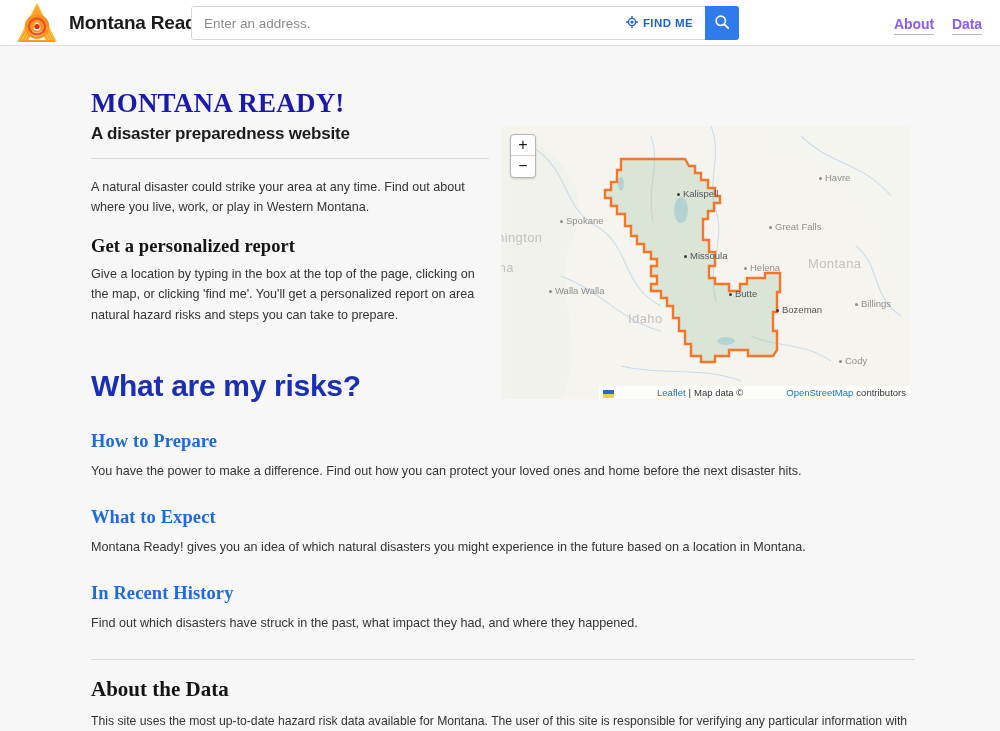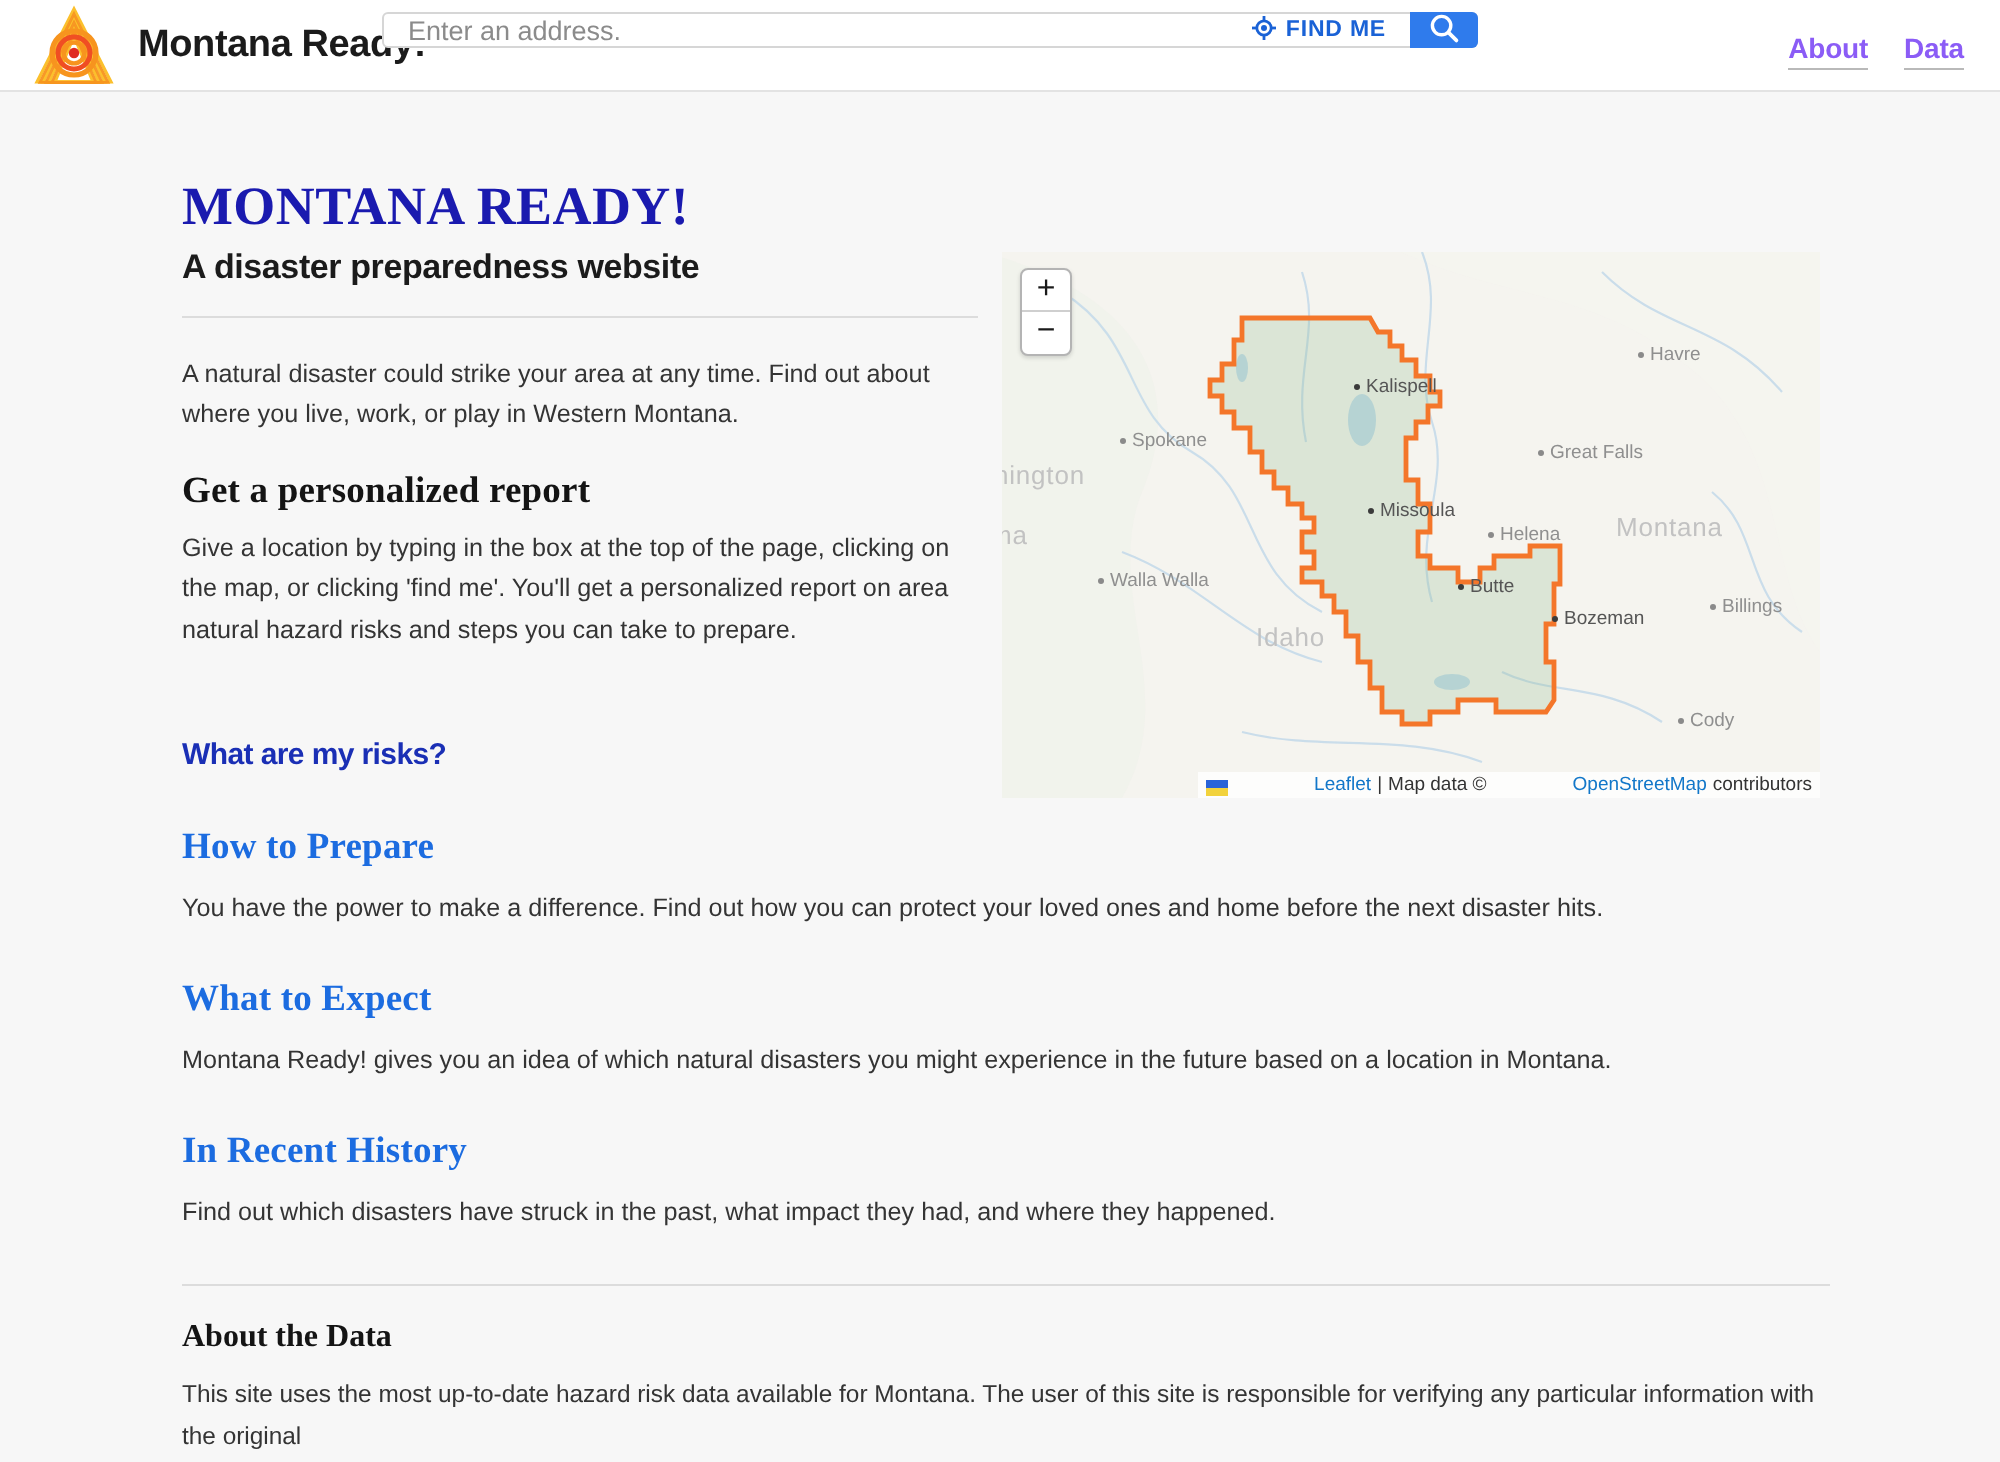--- a/index.html
+++ b/index.html
@@ -40,21 +40,21 @@
     margin-left: 9px;
     letter-spacing: -0.2px;
     white-space: nowrap;
   }
 
   .searchwrap {
     position: absolute;
     left: 191px;
     top: 6px;
     width: 548px;
-    height: 18px;
+    height: 34px;
     display: flex;
     align-items: stretch;
     background: #fff;
     border: 1px solid #d6d6d6;
     border-radius: 3px;
   }
   .search-input {
     flex: 1 1 auto;
     border: 0;
     outline: none;
@@ -223,21 +223,21 @@
     border-radius: 50%;
     margin-right: 3px;
     position: relative; top: -1px;
   }
   .citylabel.dark .dot { background: #3b3b3b; }
   .statelabel { font-size: 13px; color: #c2c2c2; letter-spacing: .4px; }
 
   
   .risks { margin-top: 44px; }
   h2.risks-title {
-    font-size: 15px;
+    font-size: 30px;
     font-weight: bold;
     color: #1a2fb5;
     margin: 0 0 28px 0;
     letter-spacing: -0.3px;
   }
   h3.risk-link {
     font-family: "Liberation Serif", serif;
     font-size: 18.5px;
     font-weight: bold;
     color: #1c6ce0;
@@ -251,21 +251,21 @@
     color: #343434;
     margin: 0;
     line-height: 1.6;
   }
 
   
   .aboutdata { margin-top: 18px; }
   .aboutdata .rule { margin-bottom: 17px; }
   h3.about-head {
     font-family: "Liberation Serif", serif;
-    font-size: 16px;
+    font-size: 21px;
     font-weight: bold;
     color: #141414;
     margin: 0 0 9px 0;
   }
   .aboutdata p {
     font-size: 12.2px;
     line-height: 1.65;
     color: #343434;
     margin: 0;
   }

